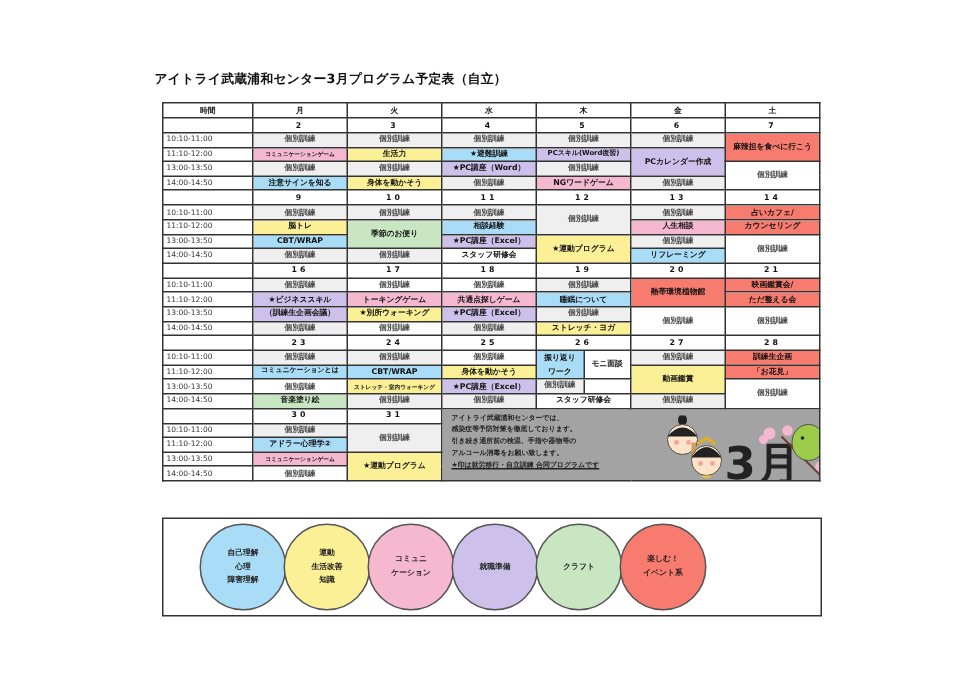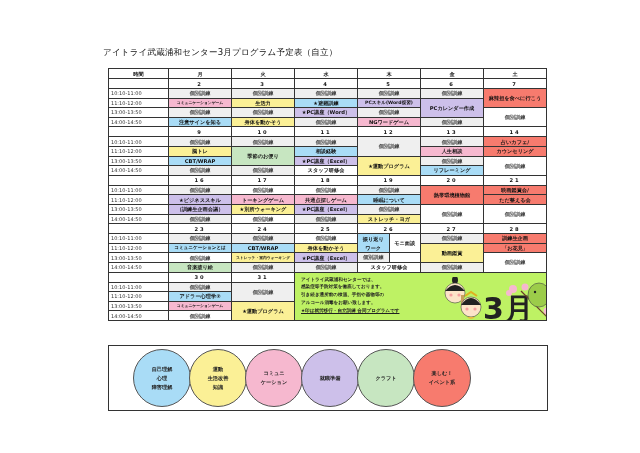--- a/index.html
+++ b/index.html
@@ -1,33 +1,33 @@
 <!DOCTYPE html>
 <html><head>
 <meta charset="utf-8">
 <style>
   html,body{margin:0;padding:0;background:#fff;}
   body{width:640px;height:453px;position:relative;font-family:"DejaVu Sans",sans-serif;overflow:hidden;}
-  .title{position:absolute;left:103px;top:47px;font-size:8.5px;font-weight:normal;color:#111;letter-spacing:0.2px;}
+  .title{position:absolute;left:103px;top:47px;font-size:8.5px;font-weight:bold;color:#111;letter-spacing:0.2px;}
   .sheet{position:absolute;left:108px;top:68px;width:438px;}
   table.cal{border-collapse:collapse;width:438px;table-layout:fixed;}
   table.cal td{border:1px solid #333;font-size:5.2px;text-align:center;vertical-align:middle;padding:0;height:8.6px;line-height:8px;color:#111;white-space:nowrap;overflow:hidden;font-weight:bold;}
   table.cal td.time{font-weight:normal;color:#333;text-align:left;padding-left:2px;font-size:5px;}
   table.cal td.hdr{font-weight:bold;height:9px;}
   table.cal td.date{font-weight:bold;height:9px;letter-spacing:2px;}
   td.gray{background:#efefef;color:#444!important;}
   td.pink{background:#f6b8cf;}
   td.yellow{background:#fbf096;}
   td.blue{background:#a9dcf6;}
   td.purple{background:#cdc0ea;}
   td.green{background:#c7e6c1;}
   td.red{background:#f77b6e;}
   td.white{background:#fff;color:#444!important;}
   .tiny{font-size:3.8px!important;}
-  .notice-cell{background:#bef264;text-align:left!important;vertical-align:top!important;position:relative;text-decoration:underline;}
+  .notice-cell{background:#a3a3a3;text-align:left!important;vertical-align:top!important;position:relative;text-decoration:underline;}
   .notice{position:absolute;left:6px;top:3px;font-size:4.6px;line-height:7.8px;font-weight:bold;color:#222;text-align:left;}
   .notice .u{text-decoration:underline;}
   .illus{position:absolute;}
   .legend{position:absolute;left:108px;top:345px;width:438px;height:64px;border:1px solid #333;background:#fff;}
   .circle{position:absolute;top:3px;width:56px;height:56px;border-radius:50%;border:1px solid #555;display:flex;align-items:center;justify-content:center;text-align:center;font-size:5.2px;font-weight:bold;line-height:9px;color:#222;white-space:pre-line;}
 </style>
 </head>
 <body>
 
 <div class="title">アイトライ武蔵浦和センター3月プログラム予定表（自立）</div>

